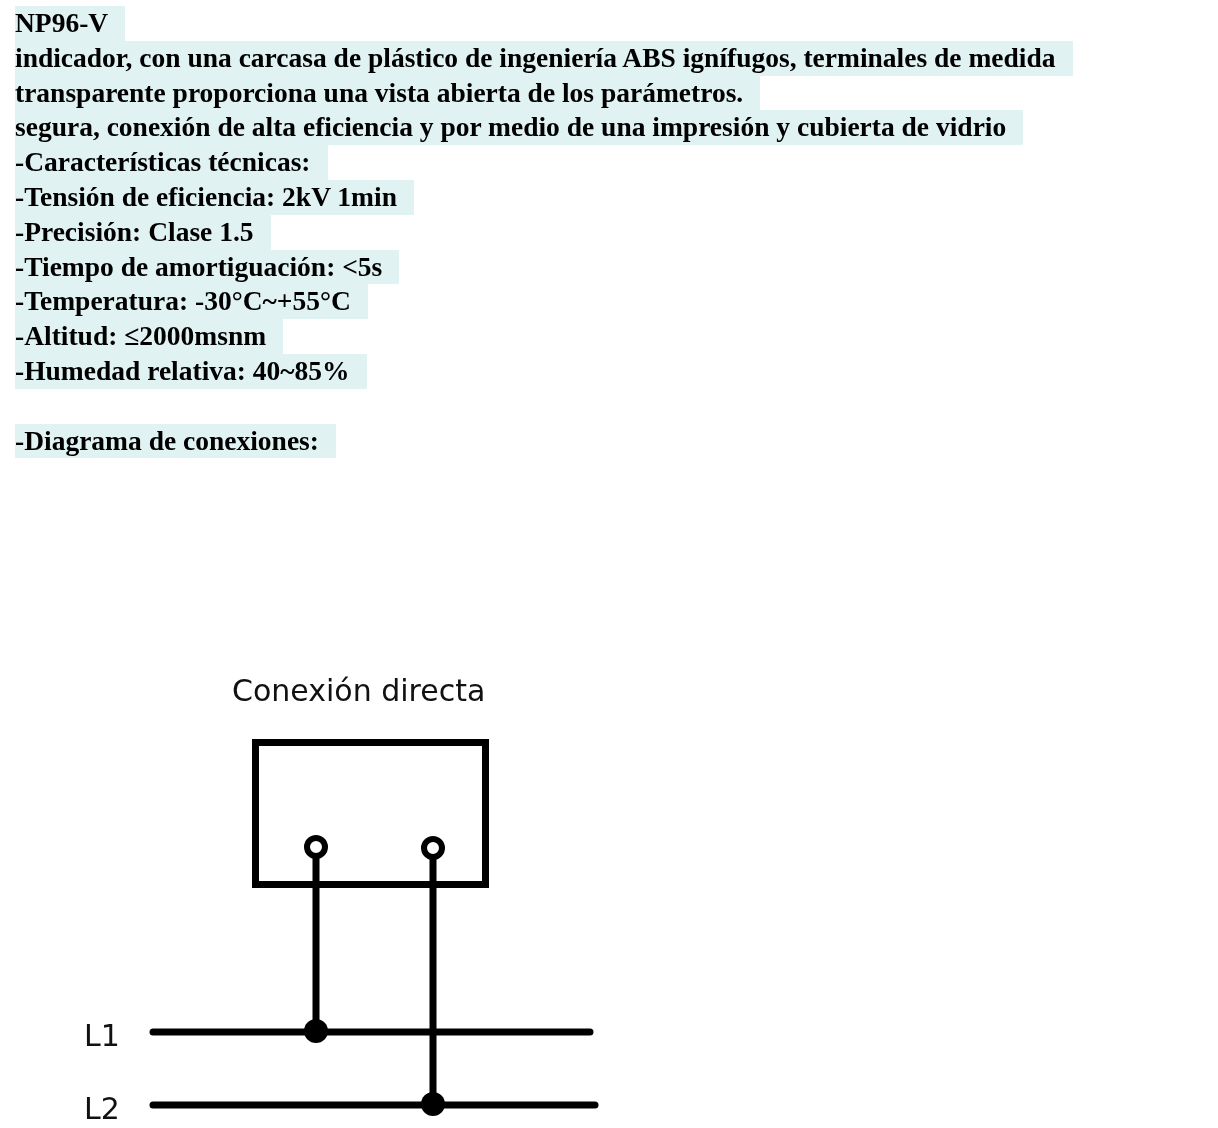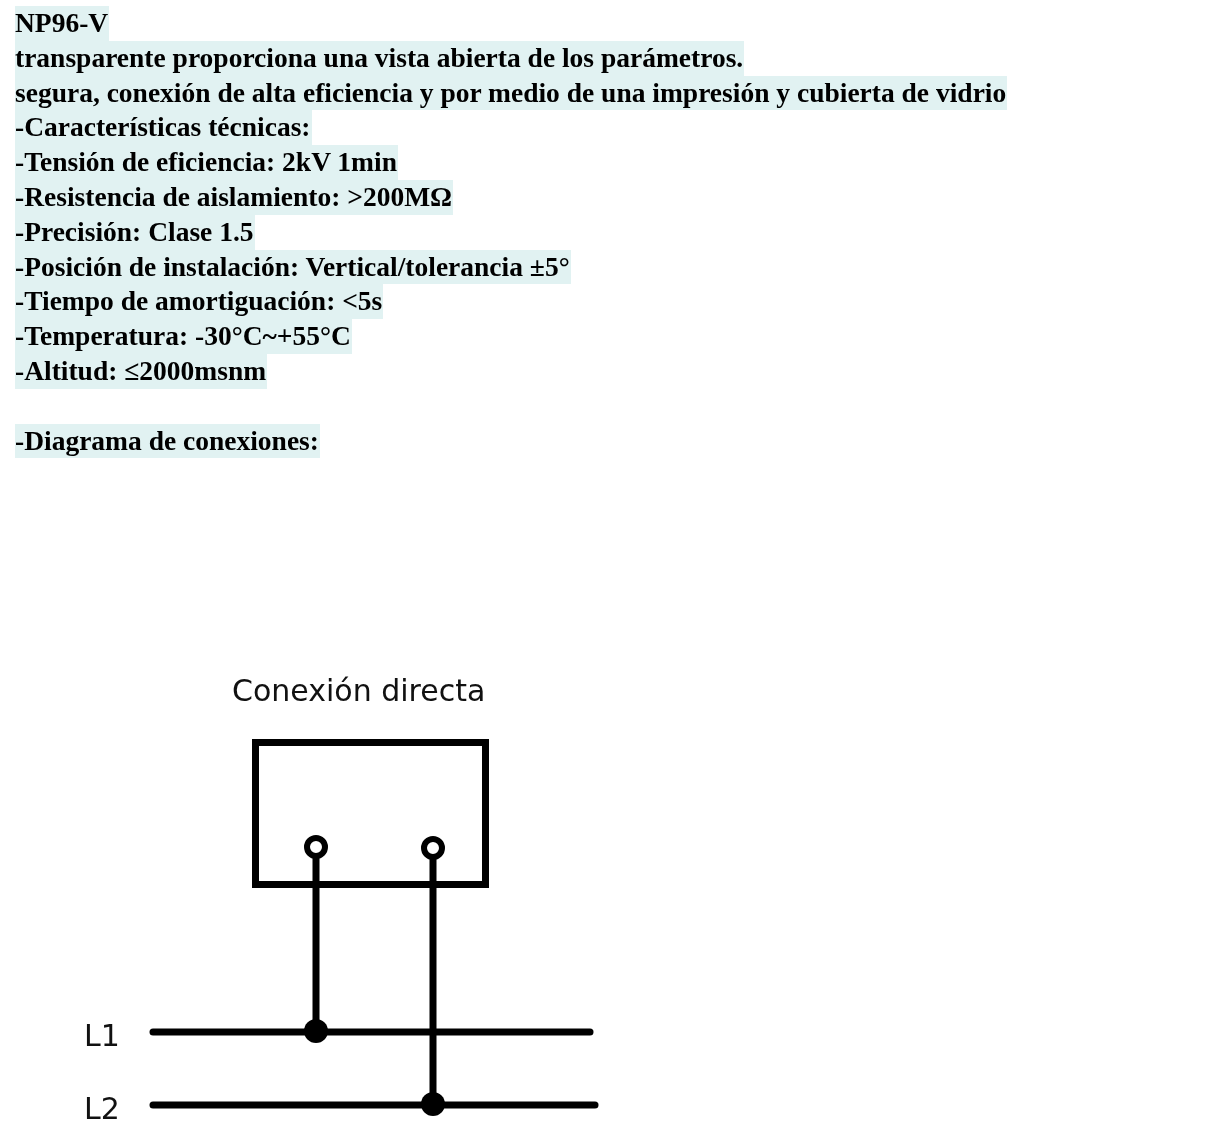--- a/index.html
+++ b/index.html
@@ -27,21 +27,21 @@
       line-height: 34.8px;
       font-size: 27.5px;
       font-weight: bold;
       white-space: nowrap;
     }
     .line .hl {
       background: #e1f2f2;
       display: inline-block;
       height: 34.8px;
       line-height: 34.8px;
-      padding-right: 1px;
+      padding-right: 17px;
     }
     .blank {
       height: 34.8px;
     }
     .diagram {
       position: absolute;
       left: 0;
       top: 0;
       width: 1218px;
       height: 1128px;
@@ -58,32 +58,32 @@
       font-size: 30px;
       fill: #111111;
     }
   </style>
 </head>
 <body>
 
 <div class="doc">
   <div class="line"><span class="hl">NP96-V</span></div>
 
+  <div class="line"><span class="hl">indicador, con una carcasa de plástico de ingeniería ABS ignífugos, terminales de medida</span></div>
   <div class="line"><span class="hl">transparente proporciona una vista abierta de los parámetros.</span></div>
   <div class="line"><span class="hl">segura, conexión de alta eficiencia y por medio de una impresión y cubierta de vidrio</span></div>
 
   <div class="line"><span class="hl">-Características técnicas:</span></div>
 
   <div class="line"><span class="hl">-Tensión de eficiencia: 2kV 1min</span></div>
-  <div class="line"><span class="hl">-Resistencia de aislamiento: &gt;200MΩ</span></div>
   <div class="line"><span class="hl">-Precisión: Clase 1.5</span></div>
-  <div class="line"><span class="hl">-Posición de instalación: Vertical/tolerancia ±5°</span></div>
   <div class="line"><span class="hl">-Tiempo de amortiguación: &lt;5s</span></div>
   <div class="line"><span class="hl">-Temperatura: -30°C~+55°C</span></div>
   <div class="line"><span class="hl">-Altitud: ≤2000msnm</span></div>
+  <div class="line"><span class="hl">-Humedad relativa: 40~85%</span></div>
 
   <div class="blank"></div>
 
   <div class="line"><span class="hl">-Diagrama de conexiones:</span></div>
 </div>
 
 <svg class="diagram" viewBox="0 0 1218 1128" width="1218" height="1128" xmlns="http://www.w3.org/2000/svg">
   <text class="diagram-title" x="232" y="701">Conexión directa</text>
 
   <rect x="255.5" y="742.5" width="230" height="142" fill="none" stroke="#000" stroke-width="7"></rect>

